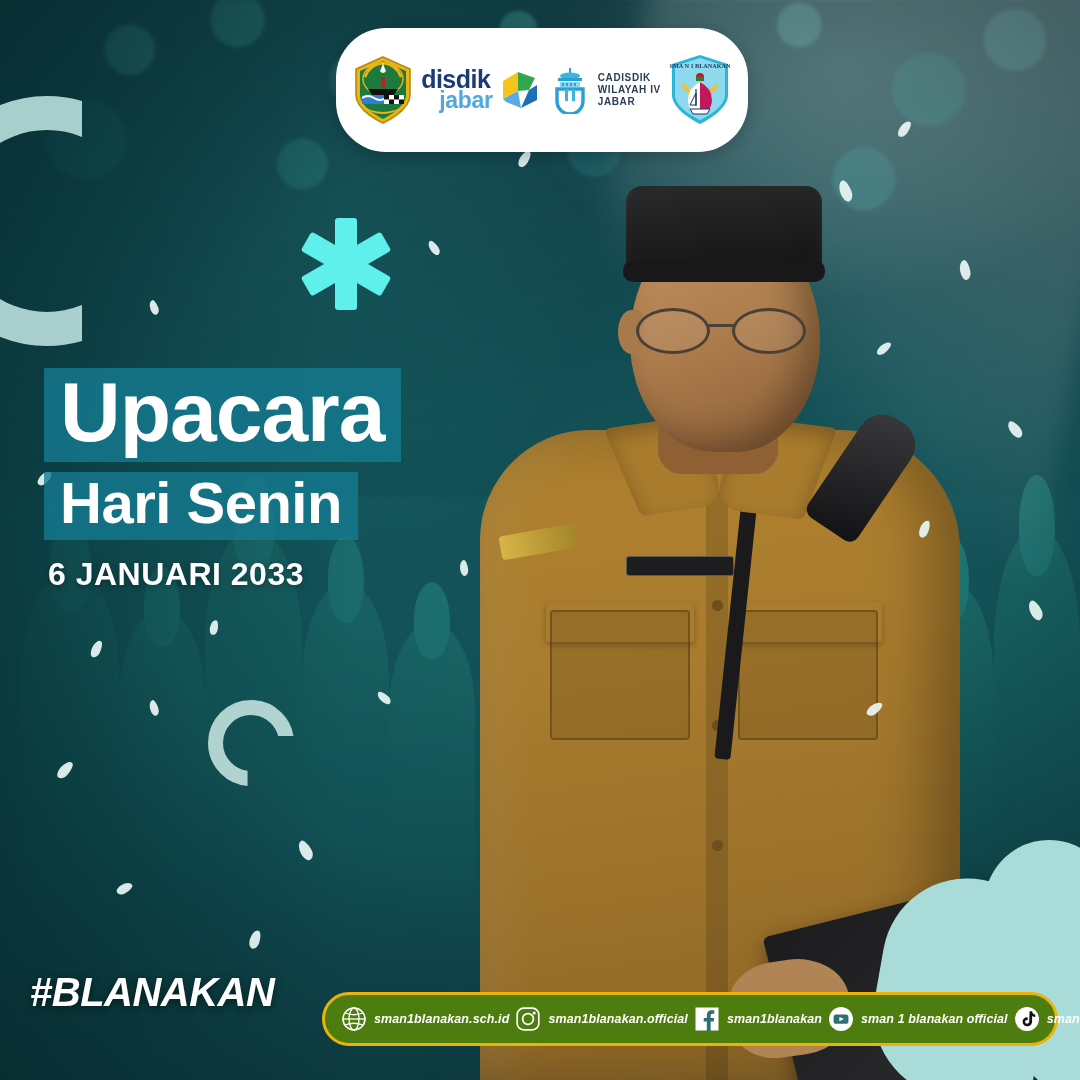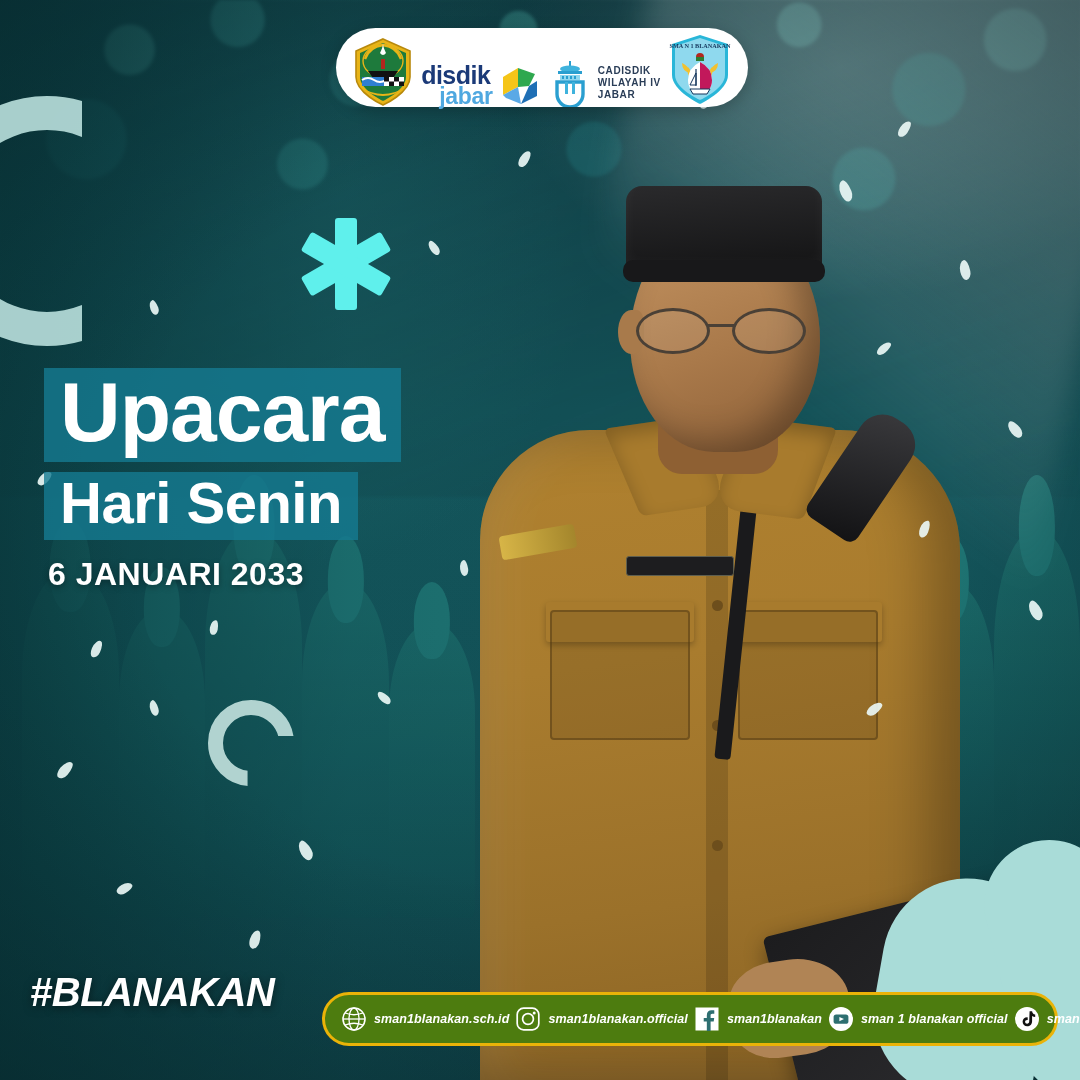--- a/index.html
+++ b/index.html
@@ -127,22 +127,22 @@
   .asterisk span{position:absolute;left:50%;top:50%;width:22px;height:92px;margin:-46px 0 0 -11px;
     background:#5ff0ec;border-radius:3px;}
   .asterisk span:nth-child(2){transform:rotate(60deg);}
   .asterisk span:nth-child(3){transform:rotate(120deg);}
   .petal-deco{position:absolute;background:#a9dcd8;}
   .pd1{left:878px;top:878px;width:170px;height:220px;border-radius:92px 92px 22px 92px;transform:rotate(10deg);}
   .pd2{left:1000px;top:838px;width:130px;height:260px;border-radius:70px 70px 16px 70px;transform:rotate(-14deg);}
 
   
   .logo-pill{
-    position:absolute;left:336px;top:28px;width:412px;height:79px;
-    background:#fff;border-radius:50px;display:flex;align-items:flex-end;
+    position:absolute;left:336px;top:28px;width:412px;height:124px;
+    background:#fff;border-radius:50px;display:flex;align-items:center;
     justify-content:space-between;padding:0 16px;gap:6px;
     box-shadow:0 4px 16px rgba(0,0,0,.22);
   }
   .logo-item{display:flex;align-items:center;gap:6px;}
   .crest-jabar{width:62px;height:70px;flex:0 0 auto;}
   .disdik-txt{display:flex;flex-direction:column;line-height:.86;}
   .disdik-txt .d1{font-size:25px;font-weight:bold;color:#1b3a78;letter-spacing:-.5px;}
   .disdik-txt .d2{font-size:23px;font-weight:bold;color:#4fa8e0;letter-spacing:-.3px;margin-left:18px;}
   .cube{width:42px;height:42px;flex:0 0 auto;}
   .cadisdik-ico{width:44px;height:48px;flex:0 0 auto;}

